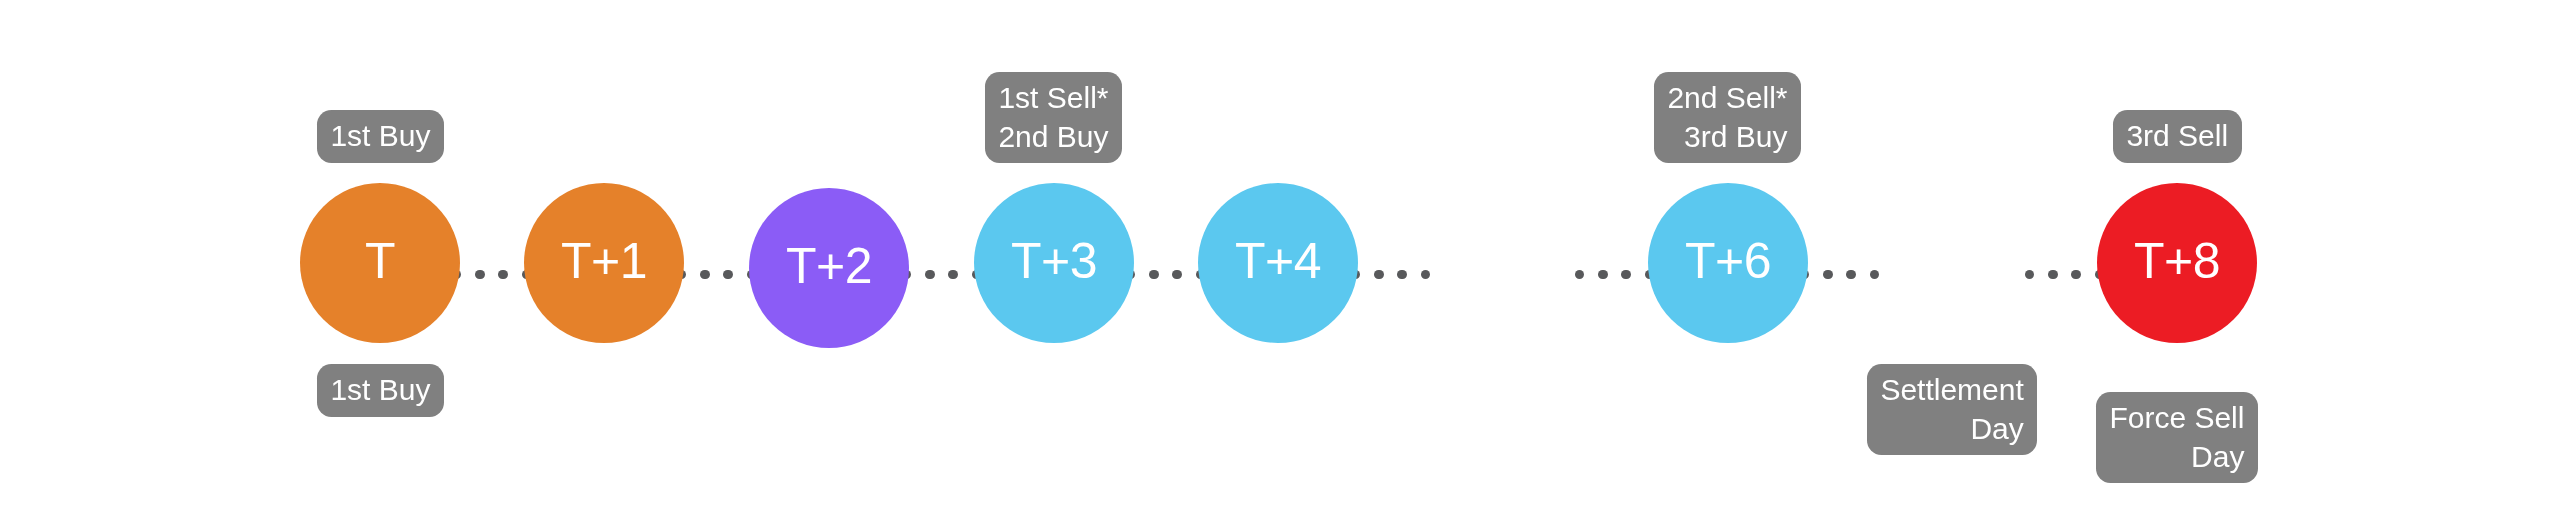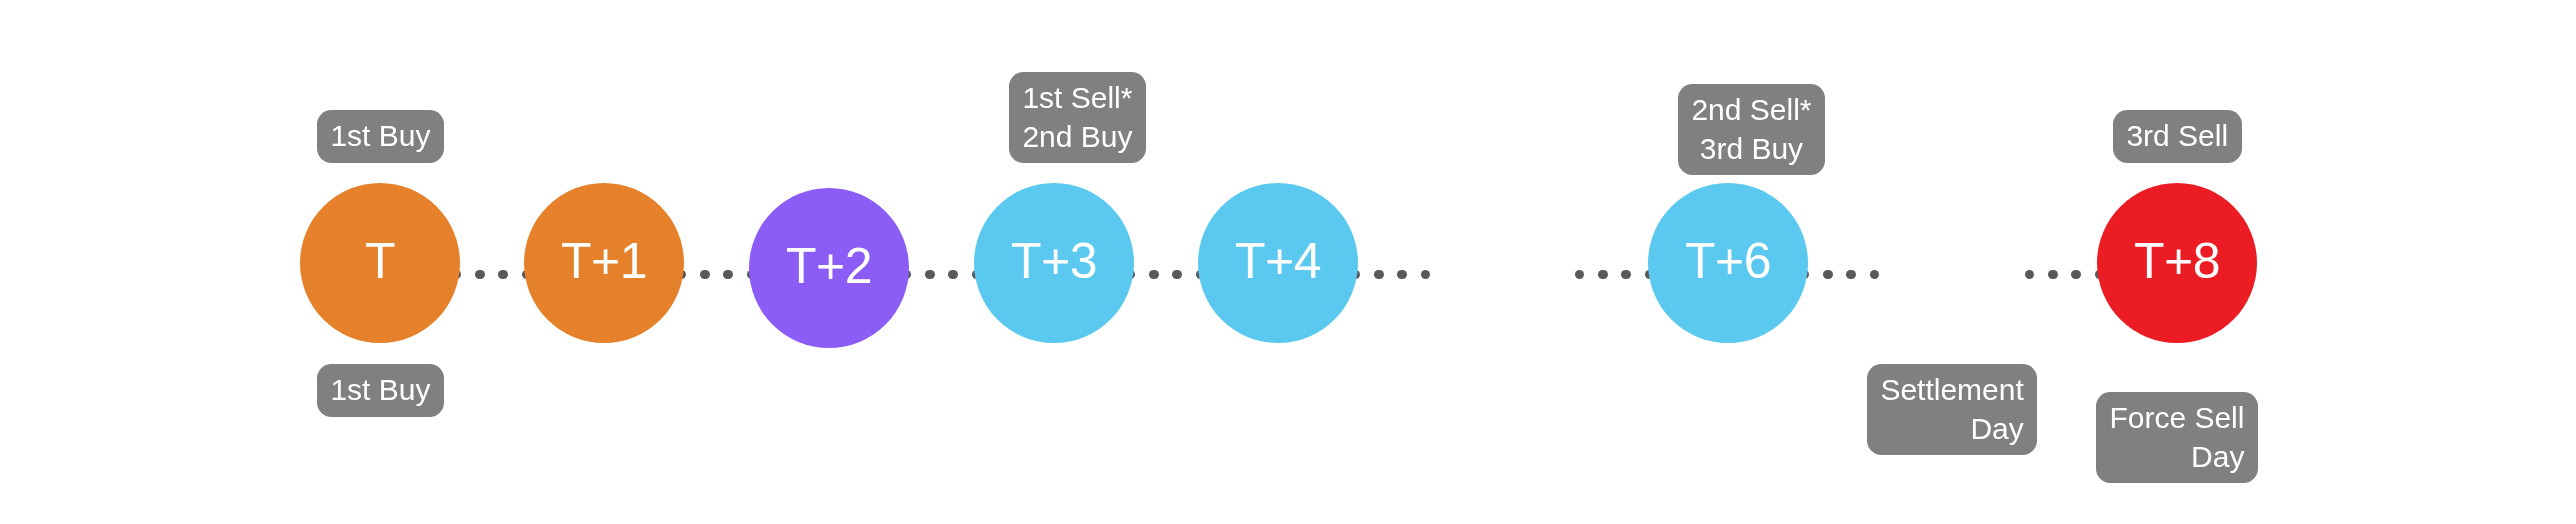--- a/index.html
+++ b/index.html
@@ -68,22 +68,21 @@
     padding: 7.2px 13.4px;
   }
   .callout .line {
     color: #ffffff;
     font-size: 30px;
     line-height: 1.28;
     font-weight: 400;
     white-space: nowrap;
   }
   .callout.align-left {
-    align-items: center;
-    margin-left: 24px;
+    align-items: flex-end;
   }
 </style>
 </head>
 <body>
 
 <div id="canvas">
     <div class="connector" style="left: 452px; width: 79px; top: 270px;">
       <span class="dot" style="background: rgb(88, 89, 91);"></span>
       <span class="dot" style="background: rgb(88, 89, 91);"></span>
       <span class="dot" style="background: rgb(88, 89, 91);"></span>
@@ -152,21 +151,21 @@
     <div class="node" style="left: 2097px; top: 183px; background: rgb(236, 28, 36);">
       <span class="node-label">T+8</span>
     </div>
     <div class="callout" style="left: 317px; top: 110px;">
       <div class="line">1st Buy</div>
     </div>
     <div class="callout align-left" style="left: 985px; top: 72px;">
       <div class="line">1st Sell*</div>
       <div class="line">2nd Buy</div>
     </div>
-    <div class="callout align-left" style="left: 1654px; top: 84px;">
+    <div class="callout align-left" style="left: 1654px; top: 72px;">
       <div class="line">2nd Sell*</div>
       <div class="line">3rd Buy</div>
     </div>
     <div class="callout" style="left: 2113px; top: 110px;">
       <div class="line">3rd Sell</div>
     </div>
     <div class="callout" style="left: 317px; top: 364px;">
       <div class="line">1st Buy</div>
     </div>
     <div class="callout" style="left: 1867px; top: 364px;">

